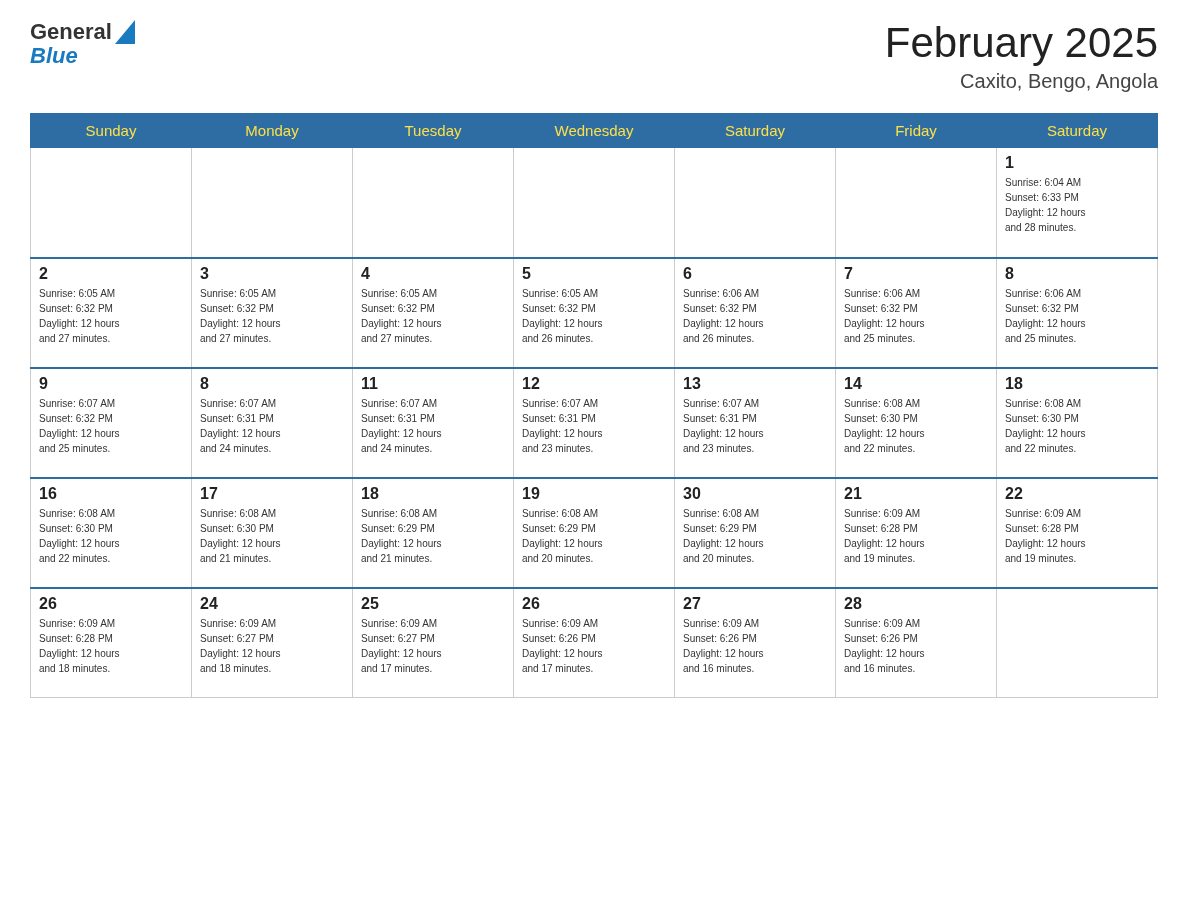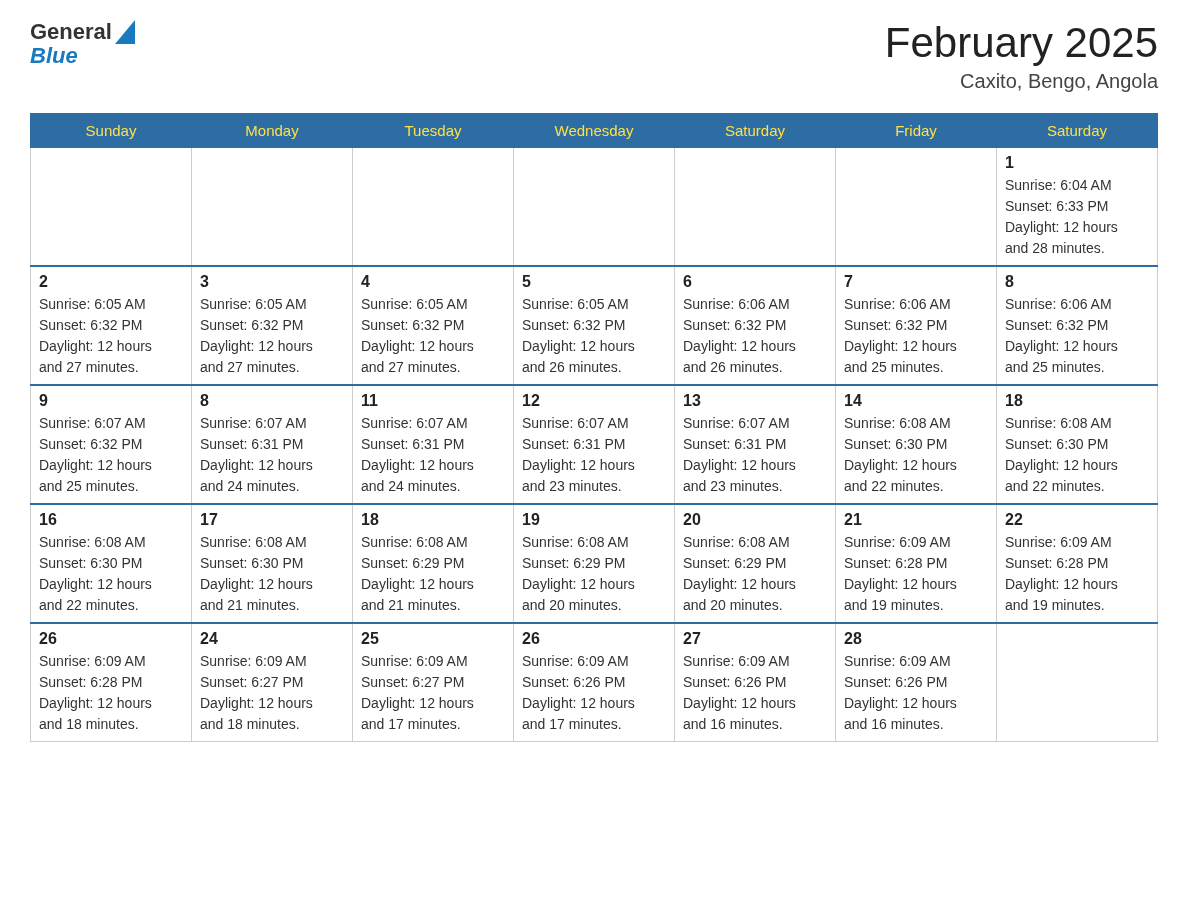--- a/index.html
+++ b/index.html
@@ -69,21 +69,21 @@
       height: 110px;
     }
     .day-number {
       font-size: 16px;
       font-weight: bold;
       color: #222;
       display: block;
       margin-bottom: 3px;
     }
     .day-info {
-      font-size: 14px;
+      font-size: 10px;
       color: #333;
       line-height: 1.5;
     }
     .empty-cell {
       background: #fff;
     }
     .row-border td {
       border-top: 2px solid #2e6da4;
     }
   </style>
@@ -261,21 +261,21 @@
 and 21 minutes.</div>
         </td>
         <td>
           <span class="day-number">19</span>
           <div class="day-info" style="white-space: pre-line;">Sunrise: 6:08 AM
 Sunset: 6:29 PM
 Daylight: 12 hours
 and 20 minutes.</div>
         </td>
         <td>
-          <span class="day-number">20</span>
+          <span class="day-number">30</span>
           <div class="day-info" style="white-space: pre-line;">Sunrise: 6:08 AM
 Sunset: 6:29 PM
 Daylight: 12 hours
 and 20 minutes.</div>
         </td>
         <td>
           <span class="day-number">21</span>
           <div class="day-info" style="white-space: pre-line;">Sunrise: 6:09 AM
 Sunset: 6:28 PM
 Daylight: 12 hours

